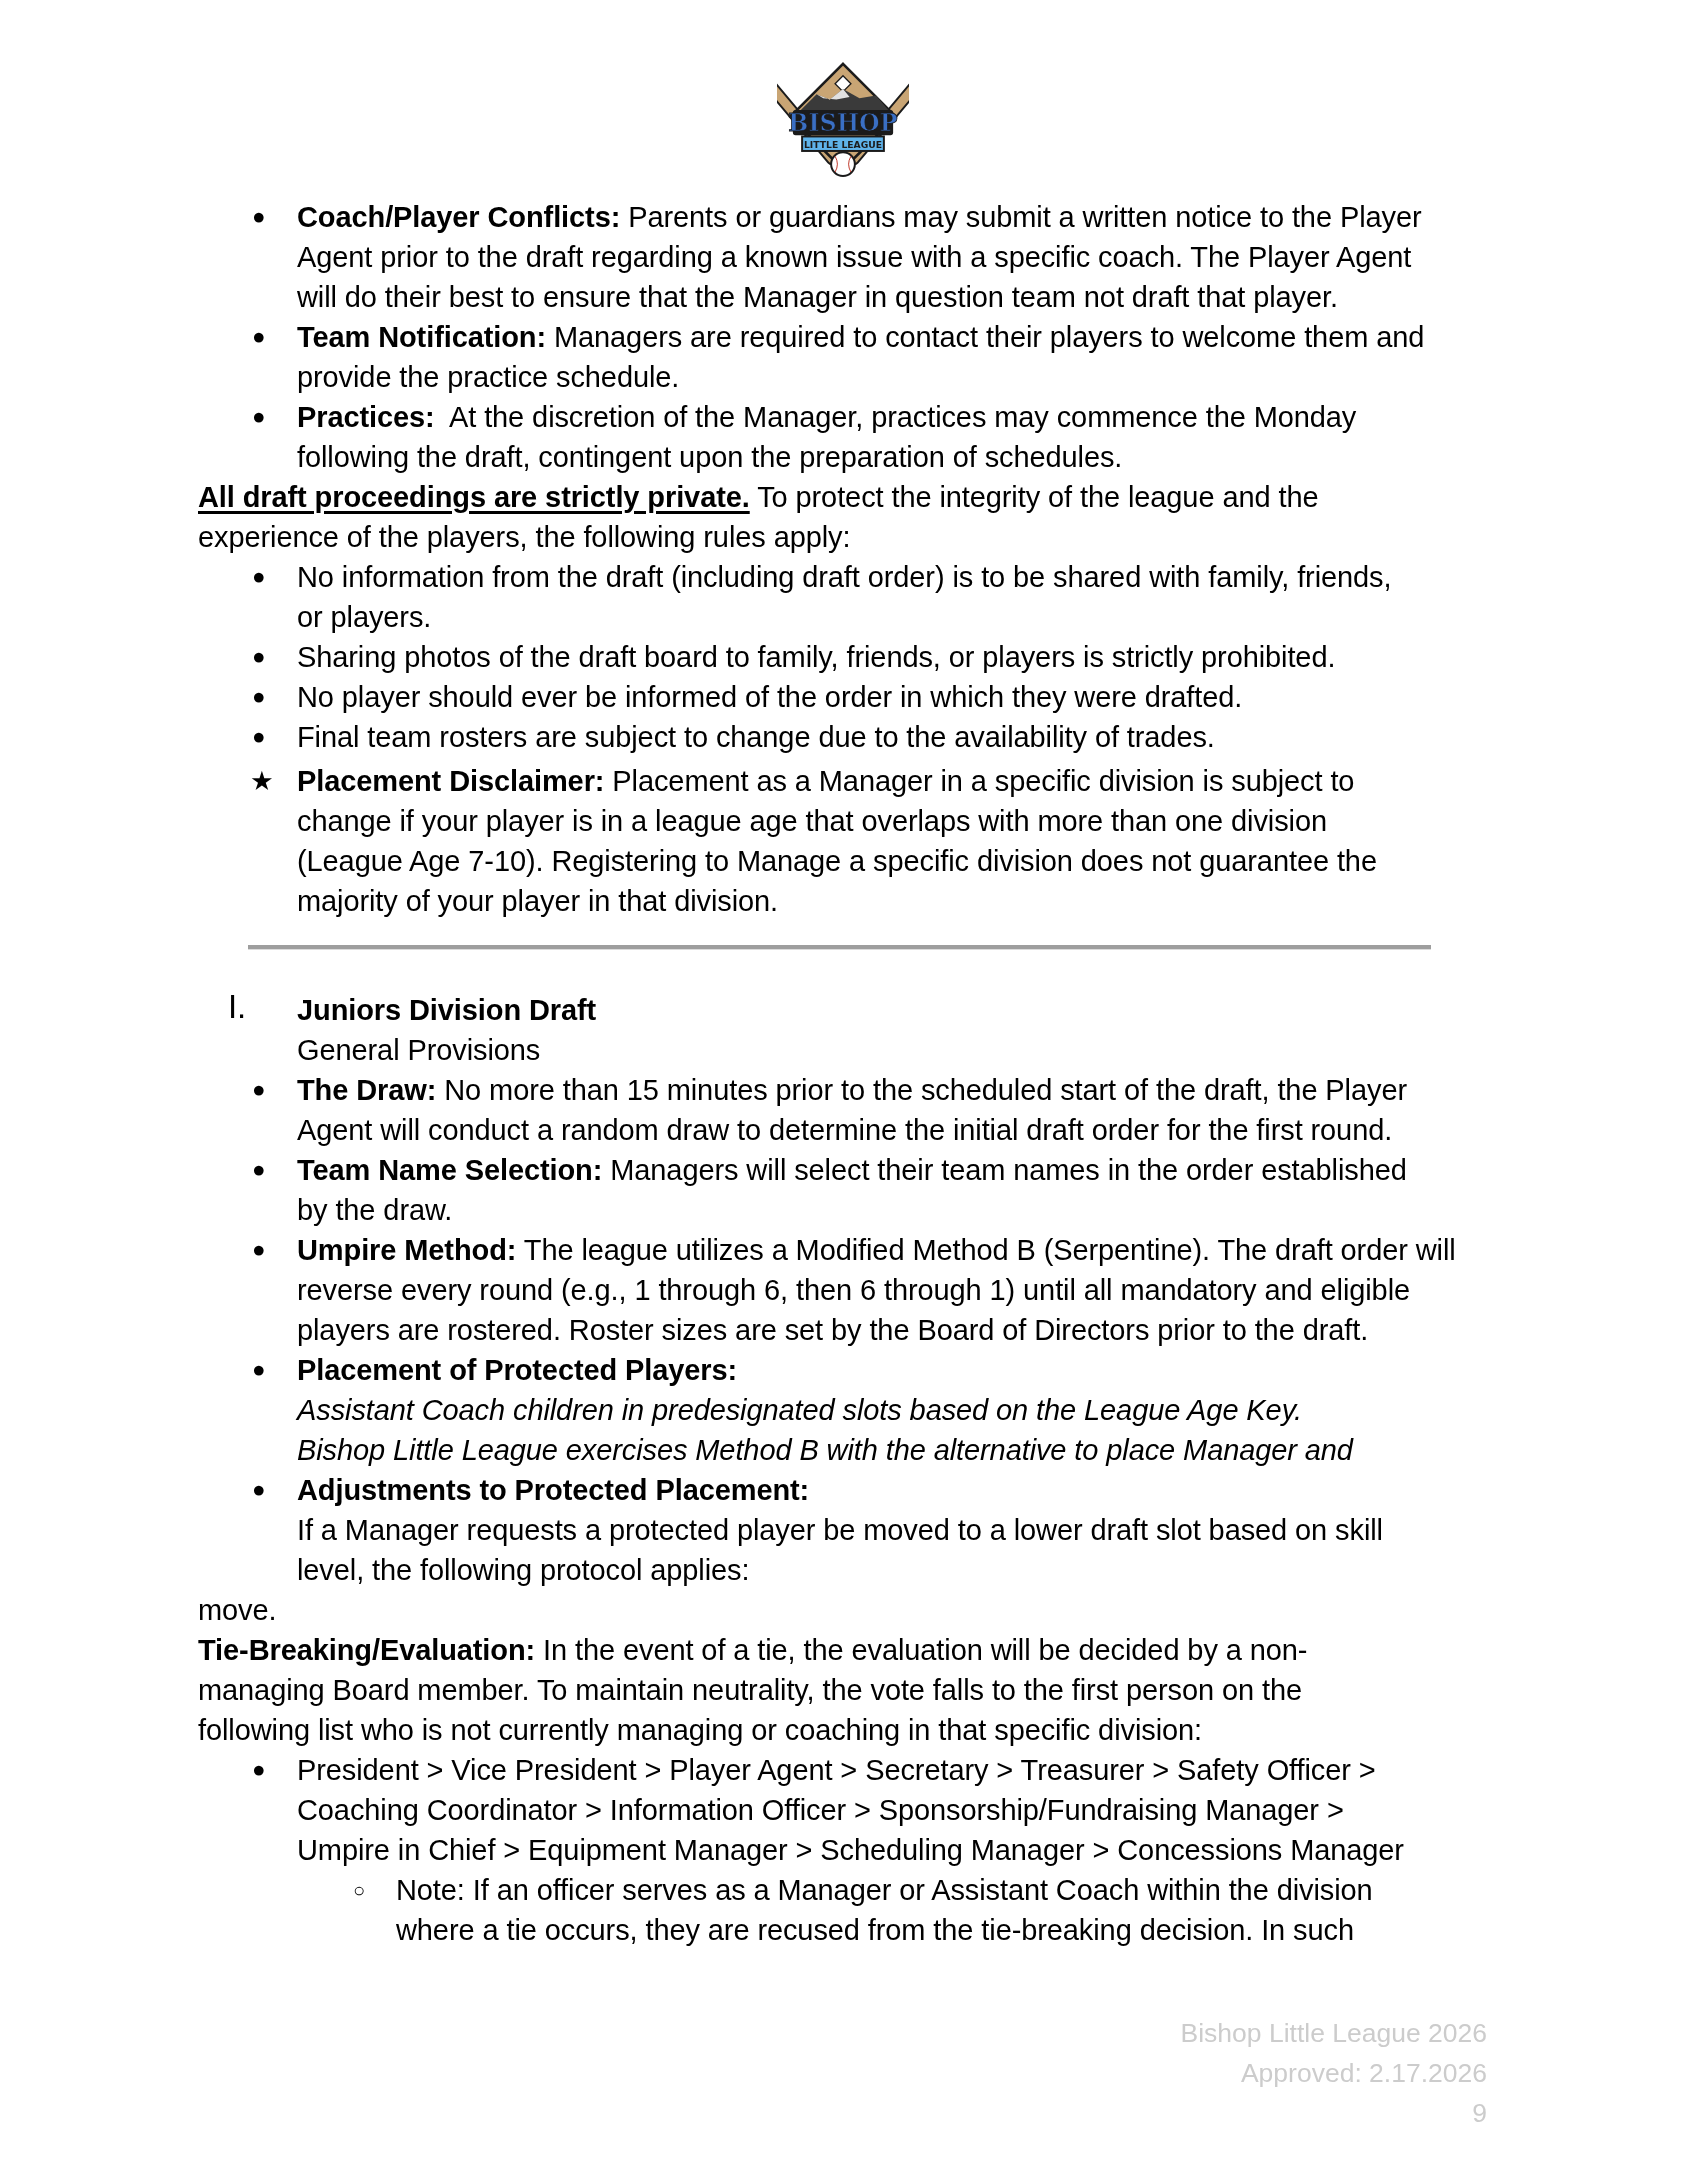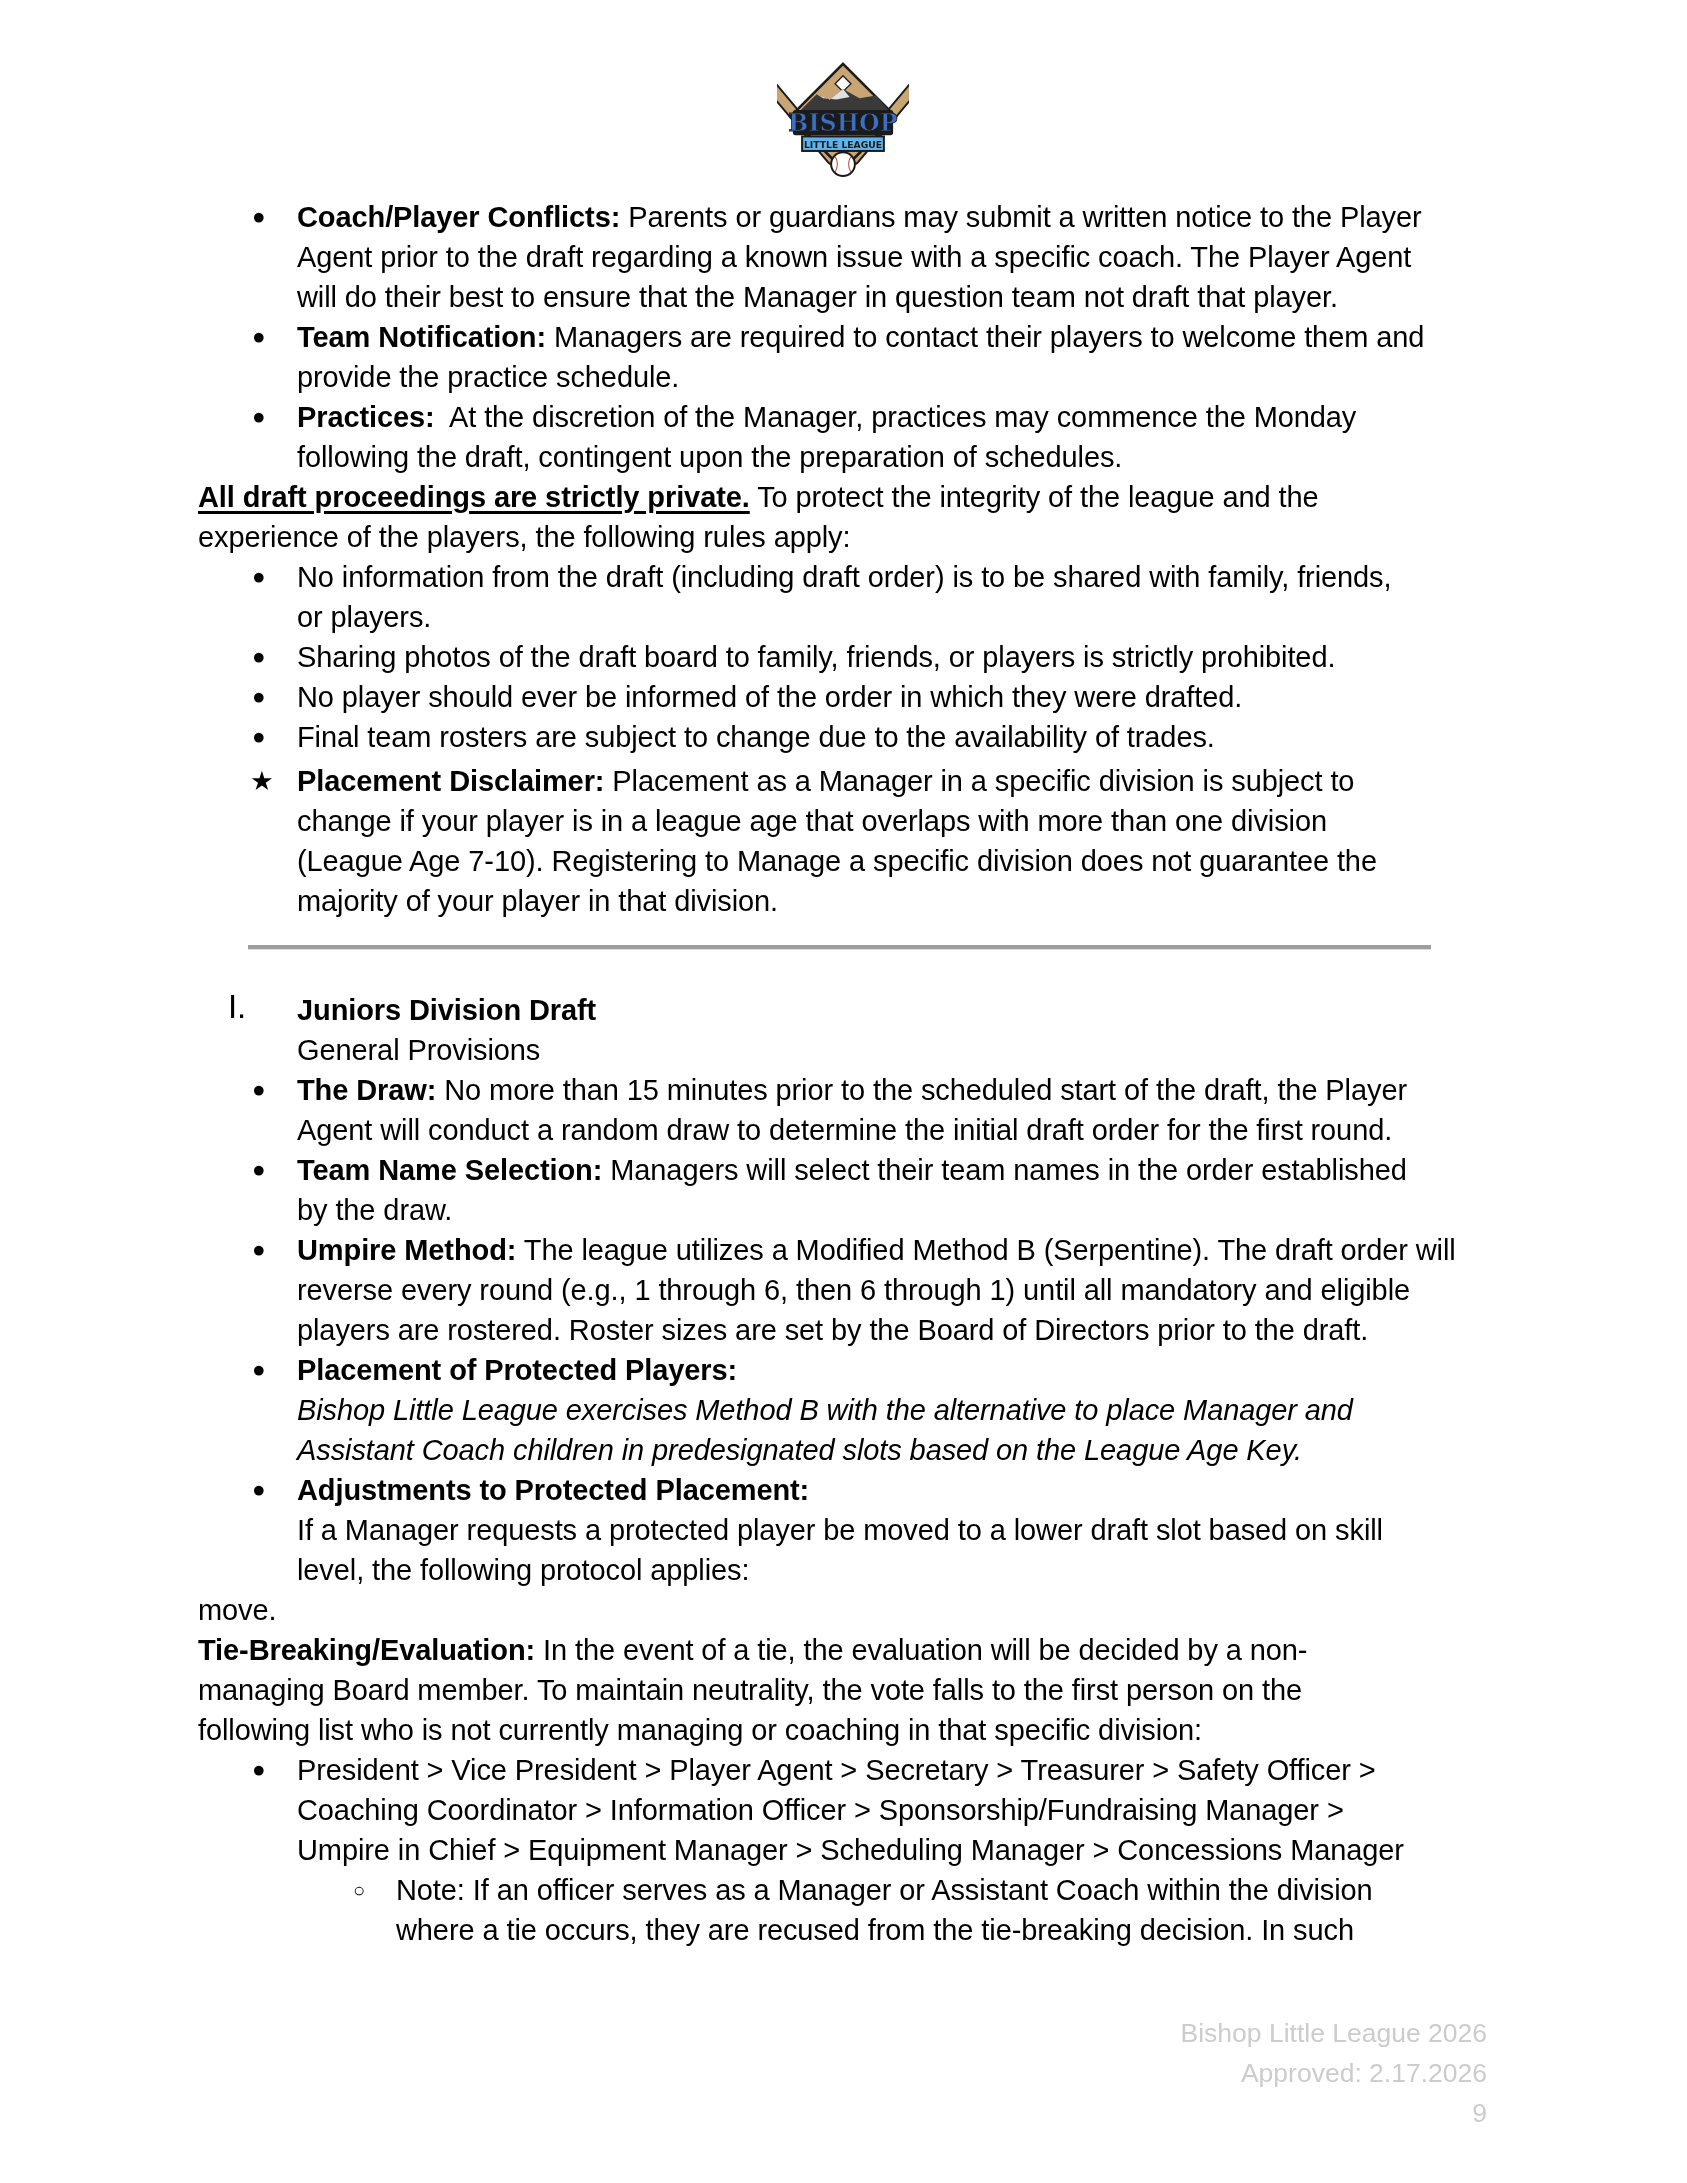--- a/index.html
+++ b/index.html
@@ -102,22 +102,22 @@
         <div class="line ind"><span class="bullet">●</span><span class="b">Team Name Selection:</span><span> Managers will select their team names in the order established</span></div>
         <div class="line ind">by the draw.</div>
       </div>
       <div>
         <div class="line ind"><span class="bullet">●</span><span class="b">Umpire Method:</span><span> The league utilizes a Modified Method B (Serpentine). The draft order will</span></div>
         <div class="line ind">reverse every round (e.g., 1 through 6, then 6 through 1) until all mandatory and eligible</div>
         <div class="line ind">players are rostered. Roster sizes are set by the Board of Directors prior to the draft.</div>
       </div>
       <div>
         <div class="line ind"><span class="bullet">●</span><span class="b">Placement of Protected Players:</span></div>
+        <div class="line ind i">Assistant Coach children in predesignated slots based on the League Age Key.</div>
         <div class="line ind i">Bishop Little League exercises Method B with the alternative to place Manager and</div>
-        <div class="line ind i">Assistant Coach children in predesignated slots based on the League Age Key.</div>
       </div>
       <div>
         <div class="line ind"><span class="bullet">●</span><span class="b">Adjustments to Protected Placement:</span></div>
         <div class="line ind">If a Manager requests a protected player be moved to a lower draft slot based on skill</div>
         <div class="line ind">level, the following protocol applies:</div>
       </div>
 
       <div>
         <div class="line">move.</div>
       </div>

